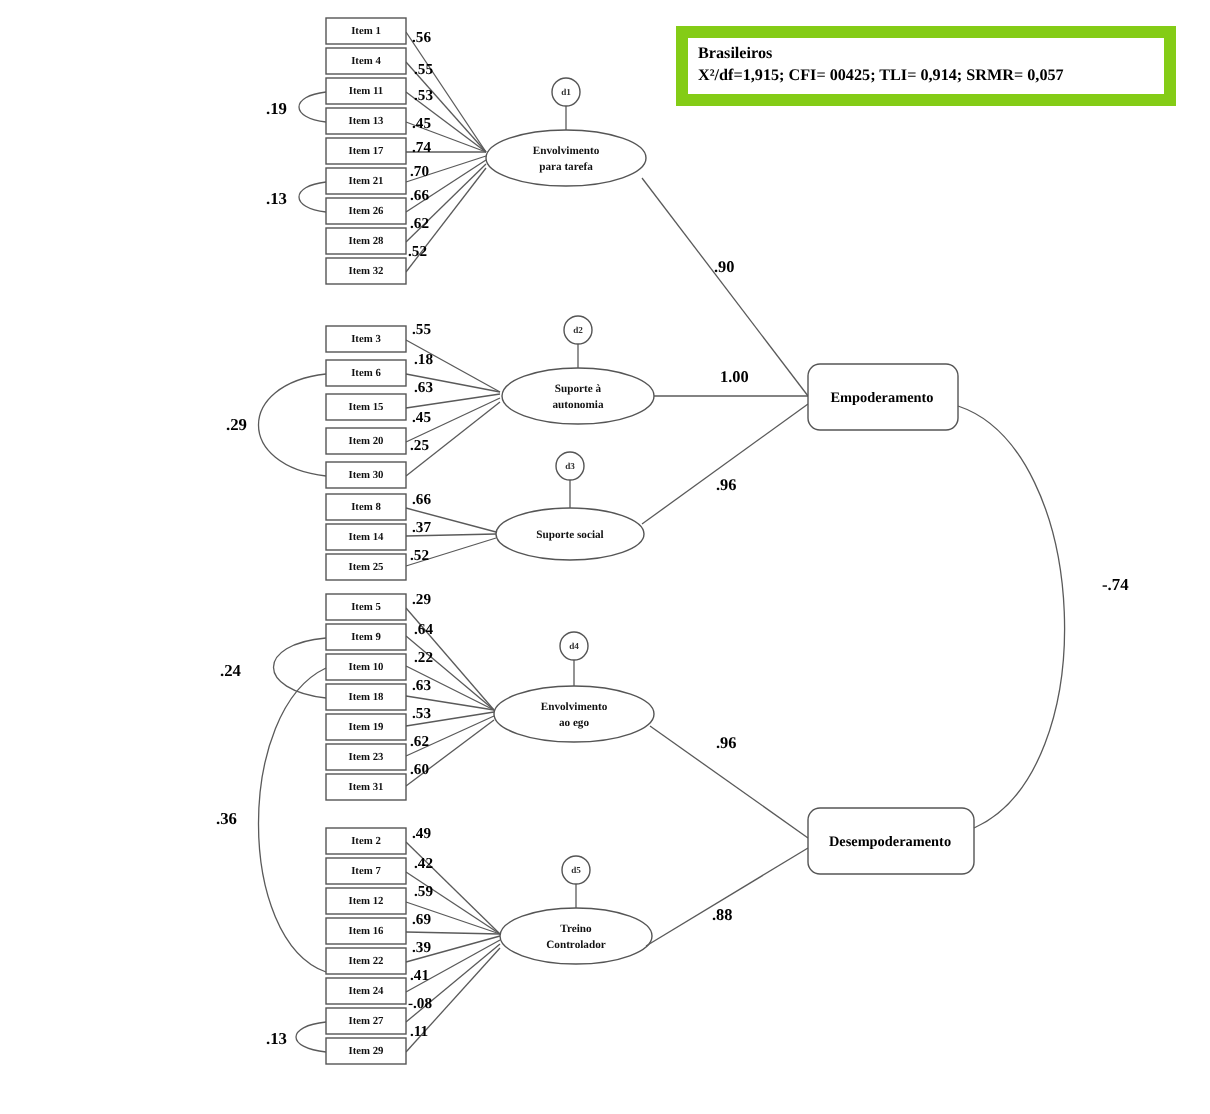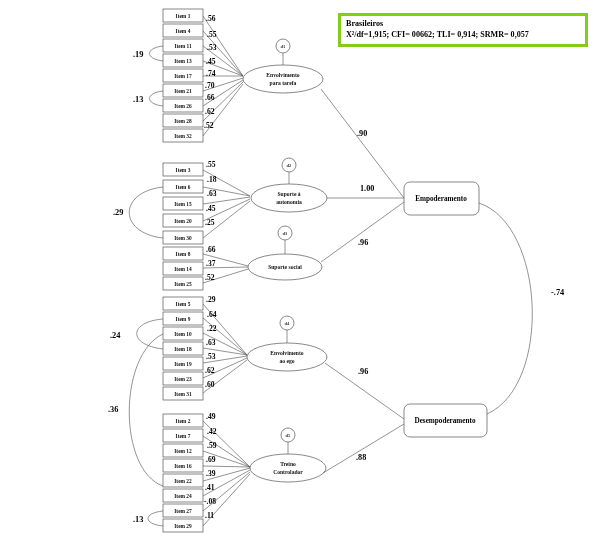--- a/index.html
+++ b/index.html
@@ -46,21 +46,21 @@
   }
   .coef-small{
     font-family:"Liberation Serif", serif;
     font-size:7.6px;font-weight:bold;fill:#000;
   }
   .corr-label{
     font-family:"Liberation Serif", serif;
     font-size:8.4px;font-weight:bold;fill:#000;
   }
   .fit-box{
-    position:absolute;border:3px solid #84cc16;background:#fff;
+    position:absolute;border:6px solid #84cc16;background:#fff;
     left:338px;top:13px;width:250px;padding:3px 5px 4px 5px;
     box-sizing:border-box;
   }
   .fit-line{
     font-family:"Liberation Serif", serif;
     font-size:8.1px;font-weight:bold;line-height:10.5px;
     color:#000;white-space:nowrap;
   }
 </style>
 </head>
@@ -334,14 +334,14 @@
 
   <g>
     <path class="edge-curve" d="M479,203 C 545,225 552,385 487,414"></path>
     <text class="corr-label" x="551" y="295">-.74</text>
   </g>
 
 </svg>
 
 <div class="fit-box">
   <div class="fit-line">Brasileiros</div>
-  <div class="fit-line">X²/df=1,915; CFI= 00662; TLI= 0,914; SRMR= 0,057</div>
+  <div class="fit-line">X²/df=1,915; CFI= 00425; TLI= 0,914; SRMR= 0,057</div>
 </div>
 
 </body></html>

